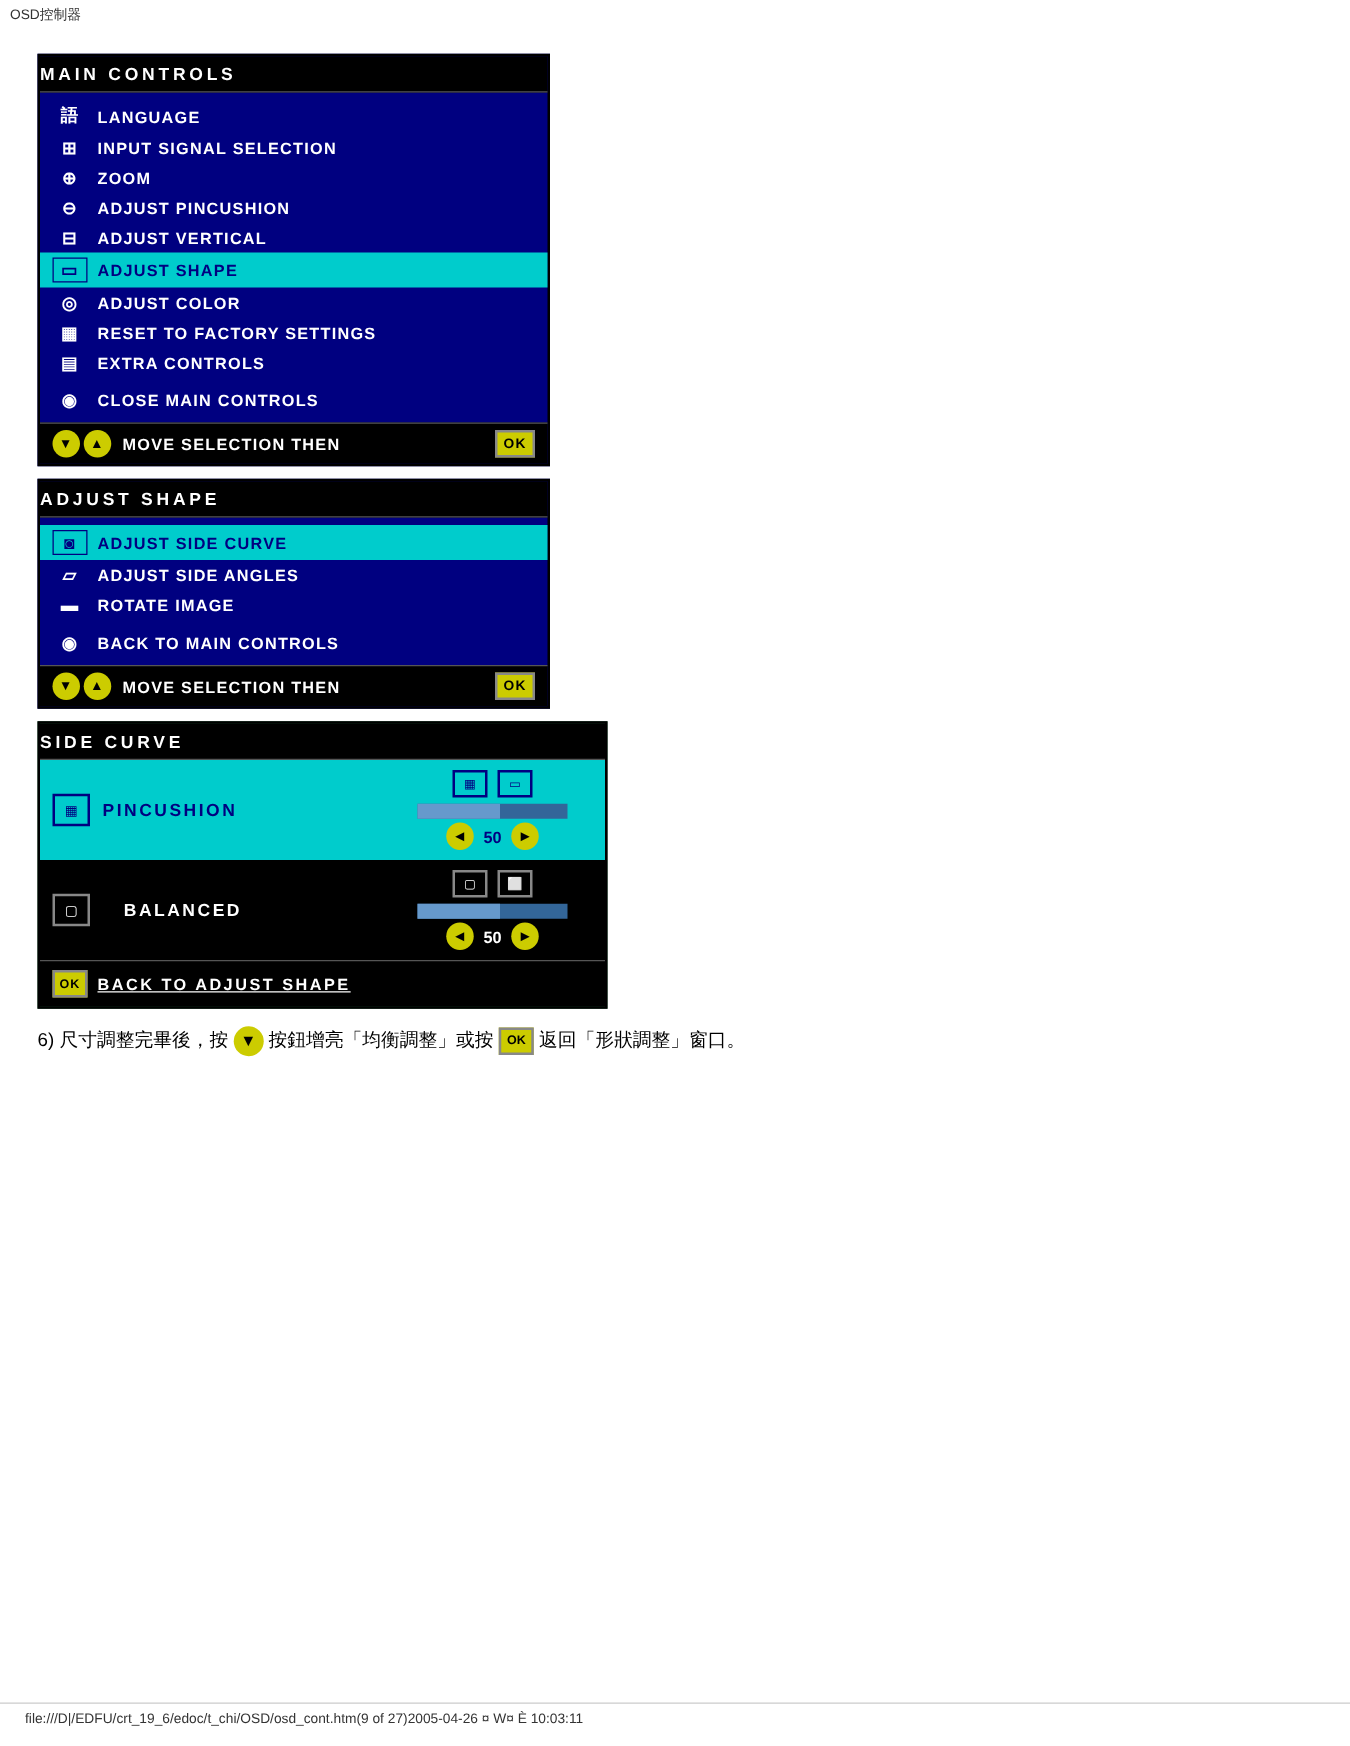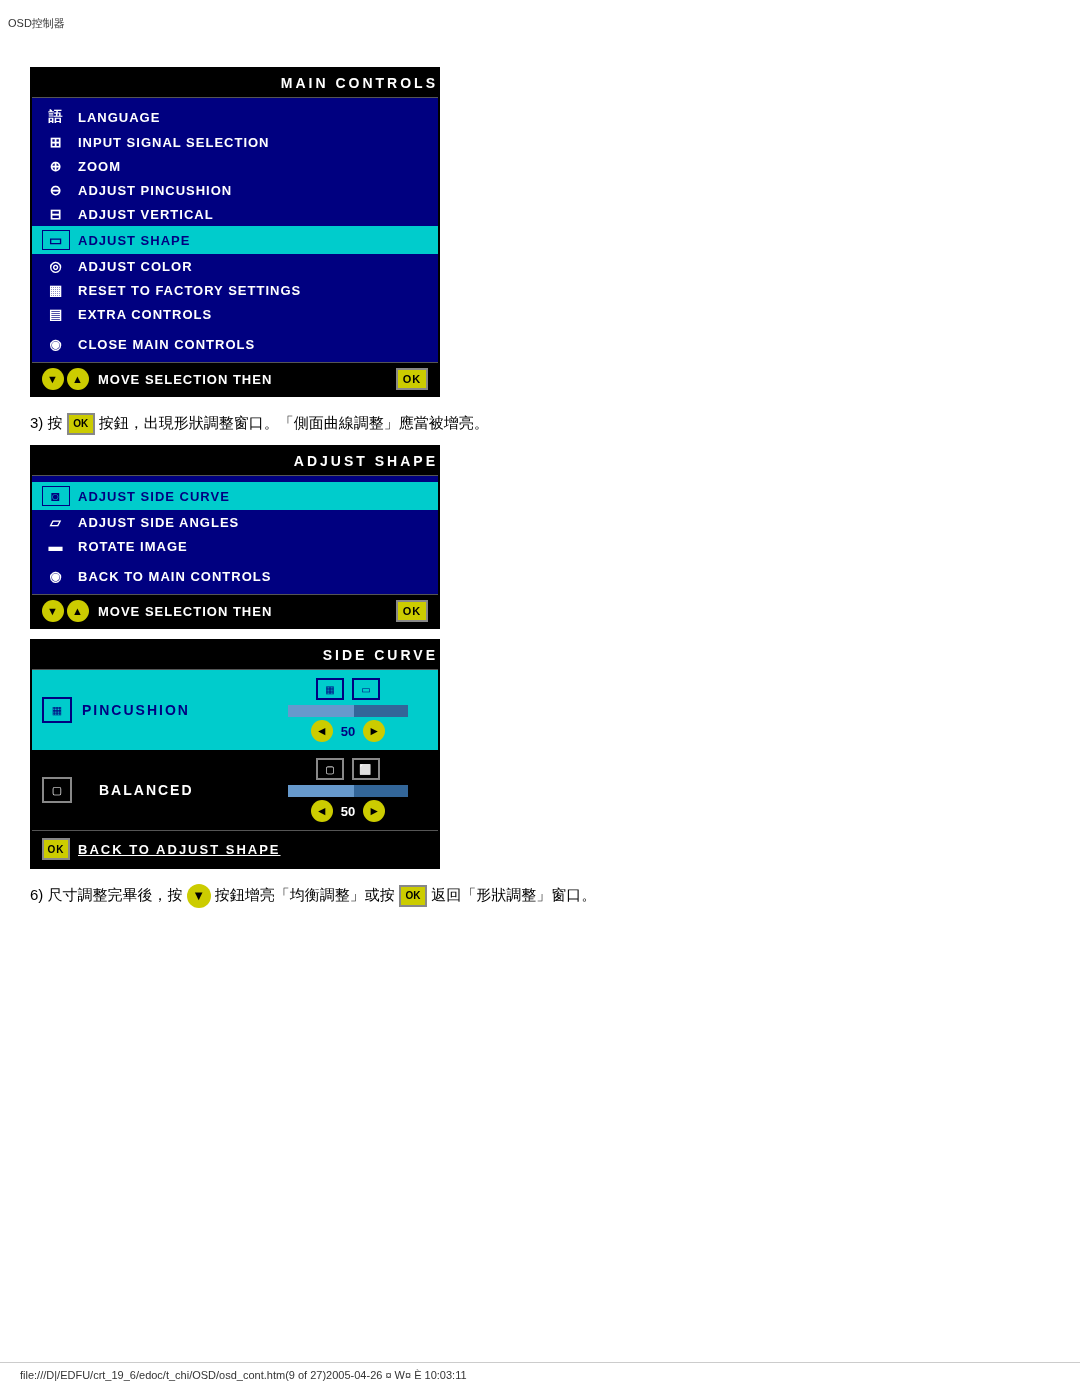--- a/index.html
+++ b/index.html
@@ -8,38 +8,38 @@
       background: #ffffff;
       color: #000000;
       font-size: 14px;
       width: 1080px;
       min-height: 1397px;
       position: relative;
     }
     .window-title {
       font-size: 11px;
       color: #333;
-      padding: 16px 8px;
+      padding: 4px 8px;
     }
     .page-content {
       padding: 10px 30px 40px 30px;
     }
 
     
     .osd-panel {
       width: 410px;
       border: 2px solid #000;
       margin: 10px 0;
       background: #000080;
       color: #fff;
       font-family: Arial, sans-serif;
     }
     .osd-header {
       background: #000000;
-      text-align: right;
+      text-align: left;
       padding: 6px 0;
       letter-spacing: 3px;
       font-size: 14px;
       font-weight: bold;
       color: #ffffff;
       border-bottom: 1px solid #555;
     }
     .osd-item {
       display: flex;
       align-items: center;
@@ -96,21 +96,21 @@
       height: 22px;
       background: #cccc00;
       color: #000;
       font-size: 11px;
       font-weight: bold;
       border: 2px solid #888;
     }
 
     
     .side-curve-panel {
-      width: 410px;
+      width: 456px;
       border: 2px solid #000;
       margin: 10px 0;
       background: #14532d;
       color: #fff;
     }
     .side-curve-row {
       display: flex;
       align-items: flex-start;
       padding: 6px 10px;
       border-bottom: none;
@@ -254,23 +254,20 @@
     <div class="osd-footer">
       <span class="btn-circle">▼</span>
       <span class="btn-circle">▲</span>
       <span style="margin-left:6px;">MOVE SELECTION THEN</span>
       <span style="margin-left:auto;">
         <span class="ok-btn">OK</span>
       </span>
     </div>
   </div>
 
-  <div class="instruction-text">
-    3) 按 <span class="inline-btn">OK</span> 按鈕，出現形狀調整窗口。「側面曲線調整」應當被增亮。
-  </div>
 
   <div class="osd-panel">
     <div class="osd-header">ADJUST  SHAPE</div>
 
     <div class="osd-divider"></div>
 
     <div class="osd-item highlighted">
       <span class="icon" style="border:1px solid #000080; padding:1px;">◙</span>
       <span>ADJUST SIDE CURVE</span>
     </div>

